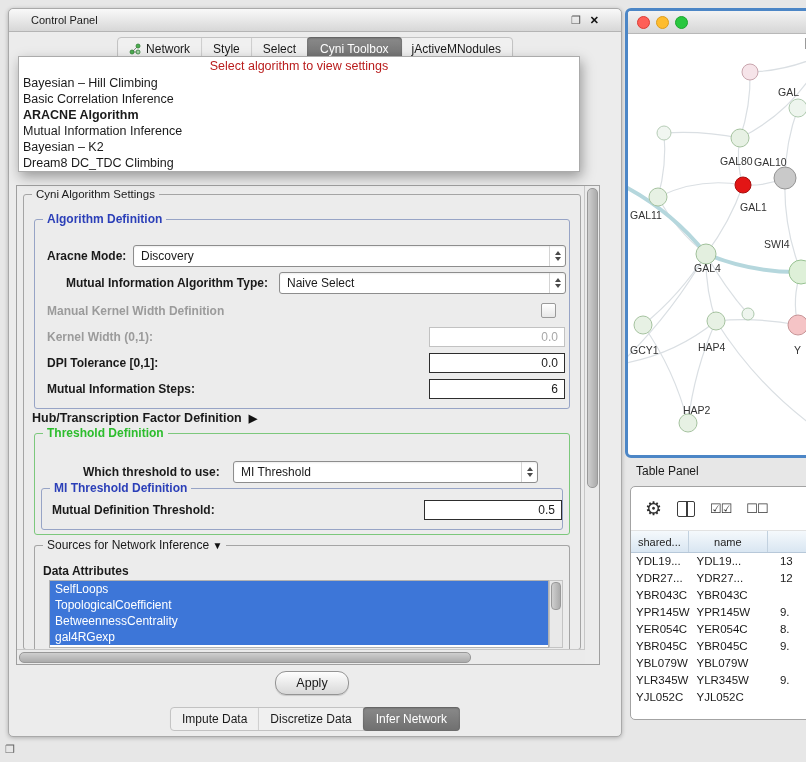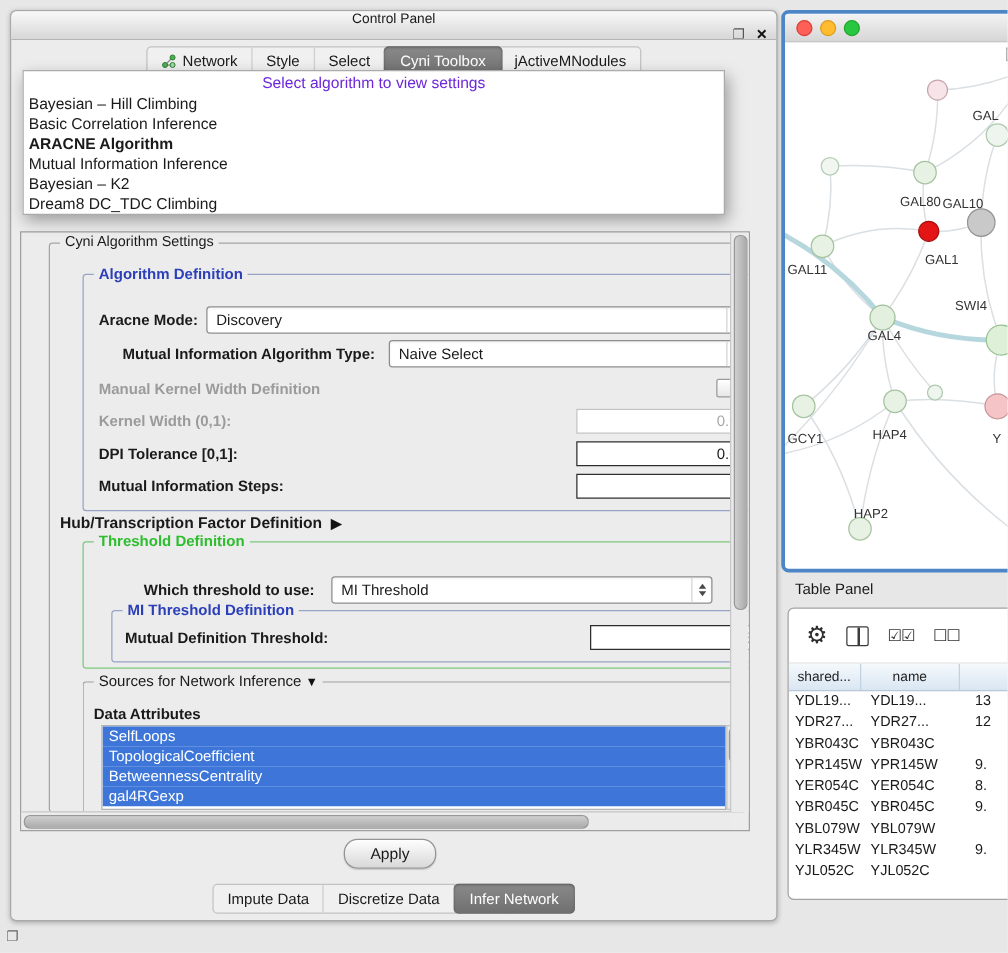--- a/index.html
+++ b/index.html
@@ -3,21 +3,21 @@
 <meta charset="utf-8">
 <style>
   html,body{margin:0;padding:0;}
   body{width:806px;height:762px;background:#e7e7e7;position:relative;overflow:hidden;
        font-family:"Liberation Sans",sans-serif;color:#1a1a1a;}
   
   .cp{position:absolute;left:8px;top:8px;width:612px;height:727px;background:#ececec;
       border:1px solid #a9a9a9;border-radius:5px;box-shadow:0 1px 4px rgba(0,0,0,.25);}
   .cp-titlebar{position:absolute;left:0;top:0;right:0;height:22px;
       background:linear-gradient(#f9f9f9,#d7d7d7);border-bottom:1px solid #b4b4b4;
-      border-radius:5px 5px 0 0;display:flex;align-items:center;padding:0 7px;font-size:11px;flex-direction:column;}
+      border-radius:5px 5px 0 0;display:flex;align-items:center;padding:0 22px;font-size:11px;}
   .cp-winctrl{margin-left:auto;display:flex;gap:9px;align-items:center;}
   .wc{font-size:11px;color:#555;cursor:default;}
   .wc.close{color:#111;font-weight:bold;}
   
   .tab-strip{position:absolute;left:50%;transform:translateX(-50%);display:flex;align-items:center;
       height:22px;border:1px solid #c2c2c2;border-radius:4px;background:#f0f0f0;font-size:12px;white-space:nowrap;}
   .tab{padding:0 11px;height:100%;display:flex;align-items:center;gap:5px;border-right:1px solid #cecece;}
   .tab:last-child{border-right:none;}
   .tab.selected{background:linear-gradient(#8a8a8a,#6f6f6f);color:#fff;border-radius:4px;
       border-right:none;margin:-2px -1px;height:24px;padding:0 13px;box-shadow:inset 0 1px 2px rgba(0,0,0,.35);}
@@ -26,21 +26,21 @@
   
   .settings-scroll{position:absolute;left:7px;top:176px;width:582px;height:478px;
       border:1px solid #9f9f9f;background:#ececec;overflow:hidden;}
   .vscroll{position:absolute;top:0;right:0;width:14px;height:464px;background:#ebebeb;border-left:1px solid #c7c7c7;}
   .vthumb{position:absolute;left:2px;top:2px;width:9px;height:298px;border:1px solid #989898;
       background:linear-gradient(90deg,#cfcfcf,#ababab);border-radius:5px;}
   .hscroll{position:absolute;left:0;bottom:0;height:14px;width:568px;background:#ebebeb;border-top:1px solid #c7c7c7;}
   .hthumb{position:absolute;top:2px;left:2px;height:9px;width:450px;border:1px solid #989898;
       background:linear-gradient(#cfcfcf,#ababab);border-radius:5px;}
   
-  .fieldset{position:absolute;border:1px solid #a5a5a5;border-radius:3px;margin-left:16px;}
+  .fieldset{position:absolute;border:1px solid #a5a5a5;border-radius:3px;}
   .legend{position:absolute;top:-8px;left:8px;background:#ececec;padding:0 4px;font-size:11.5px;line-height:14px;white-space:nowrap;}
   .fs-blue{border-color:#97a4c6;}
   .legend-blue{color:#2b3fb8;font-weight:bold;font-size:12px;}
   .fs-green{border-color:#7cc87c;}
   .legend-green{color:#2dbd2d;font-weight:bold;font-size:12px;text-align:center;}
   .lbl{position:absolute;font-size:12px;font-weight:bold;white-space:nowrap;}
   .lbl.disabled{color:#9b9b9b;}
   
   .combo{position:absolute;height:20px;background:#fff;border:1px solid #8d8d8d;border-radius:3px;
       display:flex;align-items:center;font-size:12px;padding-left:7px;box-shadow:inset 0 1px 2px rgba(0,0,0,.07);}
@@ -61,21 +61,21 @@
   .attr-item{height:16px;line-height:16px;background:#3d76d8;color:#fff;font-size:12px;padding-left:5px;white-space:nowrap;}
   .list-vscroll{position:absolute;width:12px;background:#e9e9e9;border:1px solid #c4c4c4;}
   .list-vthumb{position:absolute;left:1px;top:1px;width:8px;height:26px;background:linear-gradient(90deg,#cfcfcf,#ababab);border-radius:4px;border:1px solid #999;}
   
   .apply-btn{position:absolute;left:266px;top:662px;width:72px;height:22px;border:1px solid #949494;
       border-radius:11px;background:linear-gradient(#fefefe,#d8d8d8);font-size:12.5px;
       display:flex;align-items:center;justify-content:center;box-shadow:0 1px 1px rgba(0,0,0,.15);}
   
   .popup{position:absolute;left:18px;top:56px;width:560px;background:#fff;border:1px solid #ababab;
       box-shadow:2px 5px 12px rgba(0,0,0,.35);z-index:40;font-size:12.5px;}
-  .popup-placeholder{height:18px;line-height:18px;text-align:center;color:#6d28d9;}
+  .popup-placeholder{height:18px;line-height:18px;text-align:center;color:#b91c1c;}
   .popup-item{height:16px;line-height:16px;padding-left:4px;}
   .popup-item.selected{font-weight:bold;}
   
   .net-win{position:absolute;left:625px;top:8px;width:192px;height:444px;border:3px solid #4c86c6;
       border-radius:6px;background:#fff;overflow:hidden;}
   .net-titlebar{height:22px;background:linear-gradient(#f3f3f3,#d6d6d6);border-bottom:1px solid #b8b8b8;
       display:flex;align-items:center;gap:6px;padding:0 9px;}
   .light{width:11px;height:11px;border-radius:50%;}
   .light.red{background:#fe5f57;border:1px solid #db3d35;}
   .light.yellow{background:#febc2e;border:1px solid #dd9c1c;}

